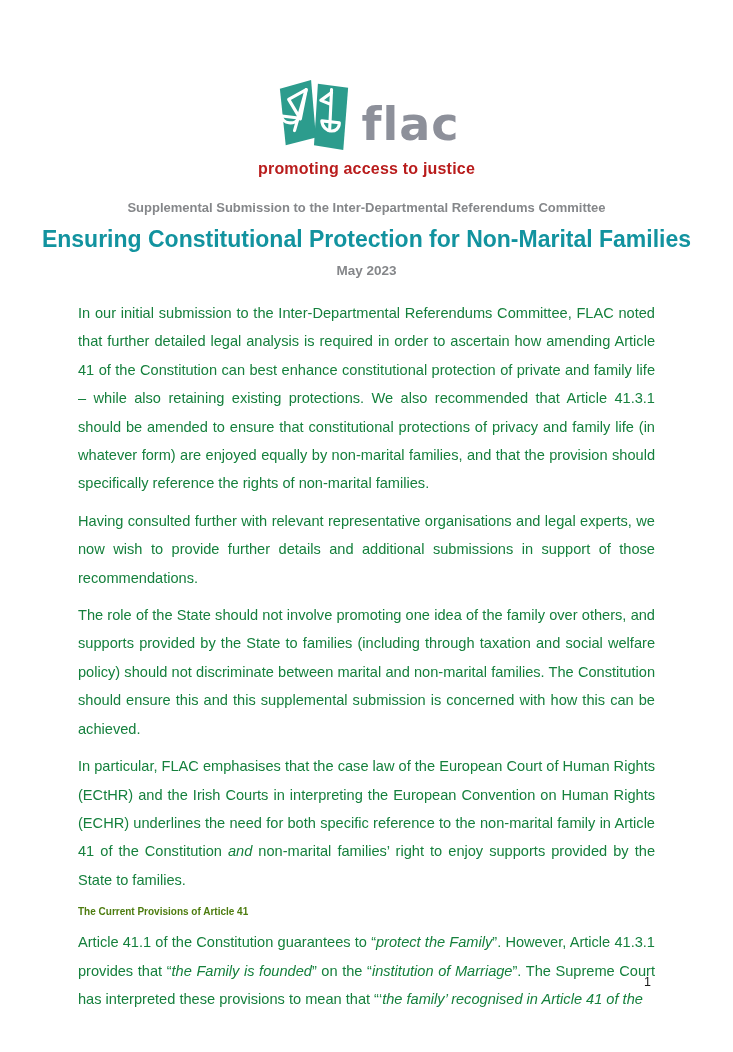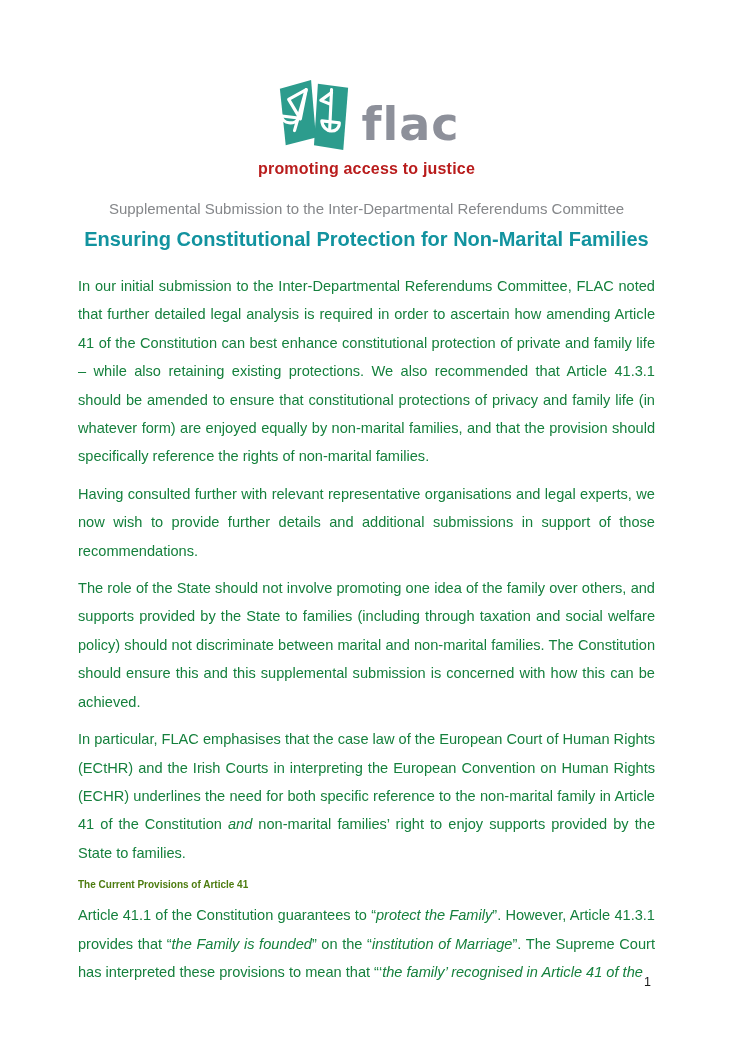--- a/index.html
+++ b/index.html
@@ -32,28 +32,28 @@
     font-size:16px;
     font-weight:700;
     color:#b91c1c;
     letter-spacing:0.2px;
     margin-top:2px;
   }
   
   .supertitle{
     margin-top:22px;
     text-align:center;
-    font-size:15px;
-    font-weight:400;
+    font-size:13px;
+    font-weight:700;
     color:#85878a;
   }
   .doc-title{
     margin-top:11px;
     text-align:center;
-    font-size:20px;
+    font-size:23px;
     font-weight:700;
     color:#12939f;
   }
   .doc-date{
     margin-top:10px;
     text-align:center;
     font-size:13.5px;
     font-weight:700;
     color:#85878a;
   }
@@ -111,20 +111,21 @@
           </g>
         </svg>
       </span>
       <span class="brand-text">flac</span>
     </div>
     <div class="tagline">promoting access to justice</div>
   </div>
 
   <div class="supertitle">Supplemental Submission to the Inter-Departmental Referendums Committee</div>
   <div class="doc-title">Ensuring Constitutional Protection for Non-Marital Families</div>
+  <div class="doc-date">May 2023</div>
 
   <div class="body-text">
     <p><span>In our initial submission to the Inter-Departmental Referendums Committee, FLAC noted that further detailed legal analysis is required in order to ascertain how amending Article 41 of the Constitution can best enhance constitutional protection of private and family life – while also retaining existing protections. We also recommended that Article 41.3.1 should be amended to ensure that constitutional protections of privacy and family life (in whatever form) are enjoyed equally by non-marital families, and that the provision should specifically reference the rights of non-marital families.</span></p>
     <p><span>Having consulted further with relevant representative organisations and legal experts, we now wish to provide further details and additional submissions in support of those recommendations.</span></p>
     <p><span>The role of the State should not involve promoting one idea of the family over others, and supports provided by the State to families (including through taxation and social welfare policy) should not discriminate between marital and non-marital families. The Constitution should ensure this and this supplemental submission is concerned with how this can be achieved.</span></p>
     <p><span>In particular, FLAC emphasises that the case law of the European Court of Human Rights (ECtHR) and the Irish Courts in interpreting the European Convention on Human Rights (ECHR) underlines the need for both specific reference to the non-marital family in Article 41 of the Constitution </span><span style="font-style: italic;">and</span><span> non-marital families’ right to enjoy supports provided by the State to families.</span></p>
     <div class="section-heading">The Current Provisions of Article 41</div>
     <p><span>Article 41.1 of the Constitution guarantees to “</span><span style="font-style: italic;">protect the Family</span><span>”. However, Article 41.3.1 provides that “</span><span style="font-style: italic;">the Family is founded</span><span>” on the “</span><span style="font-style: italic;">institution of Marriage</span><span>”. The Supreme Court has interpreted these provisions to mean that “‘</span><span style="font-style: italic;">the family’ recognised in Article 41 of the</span></p>
   </div>
 

